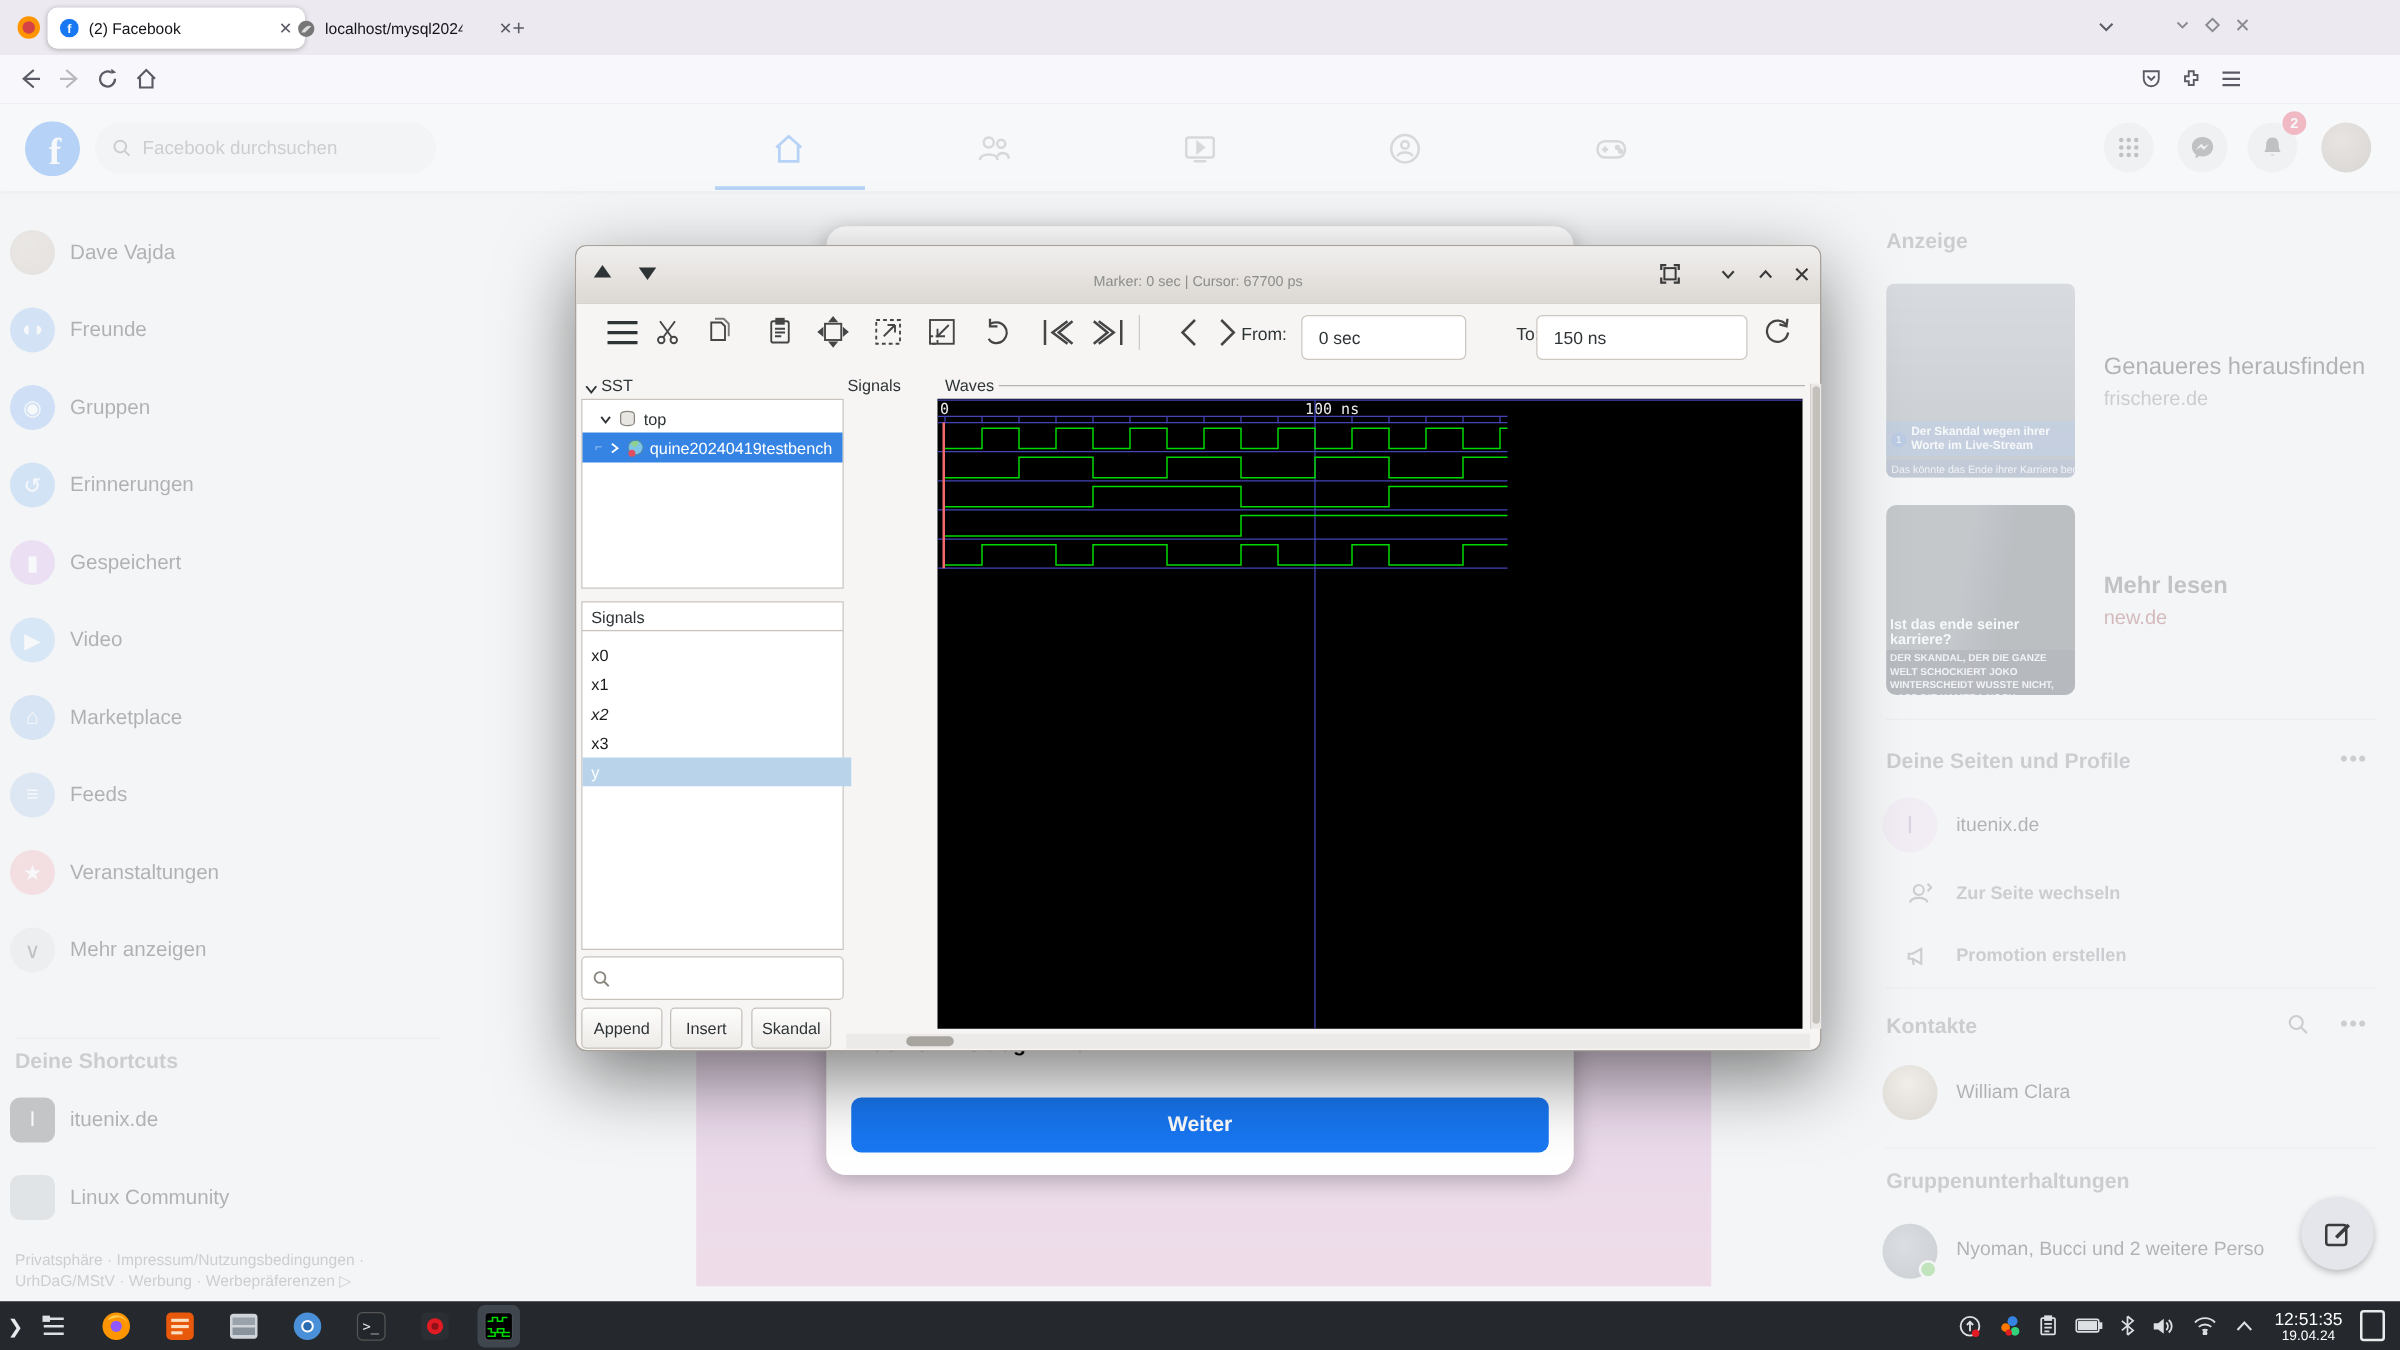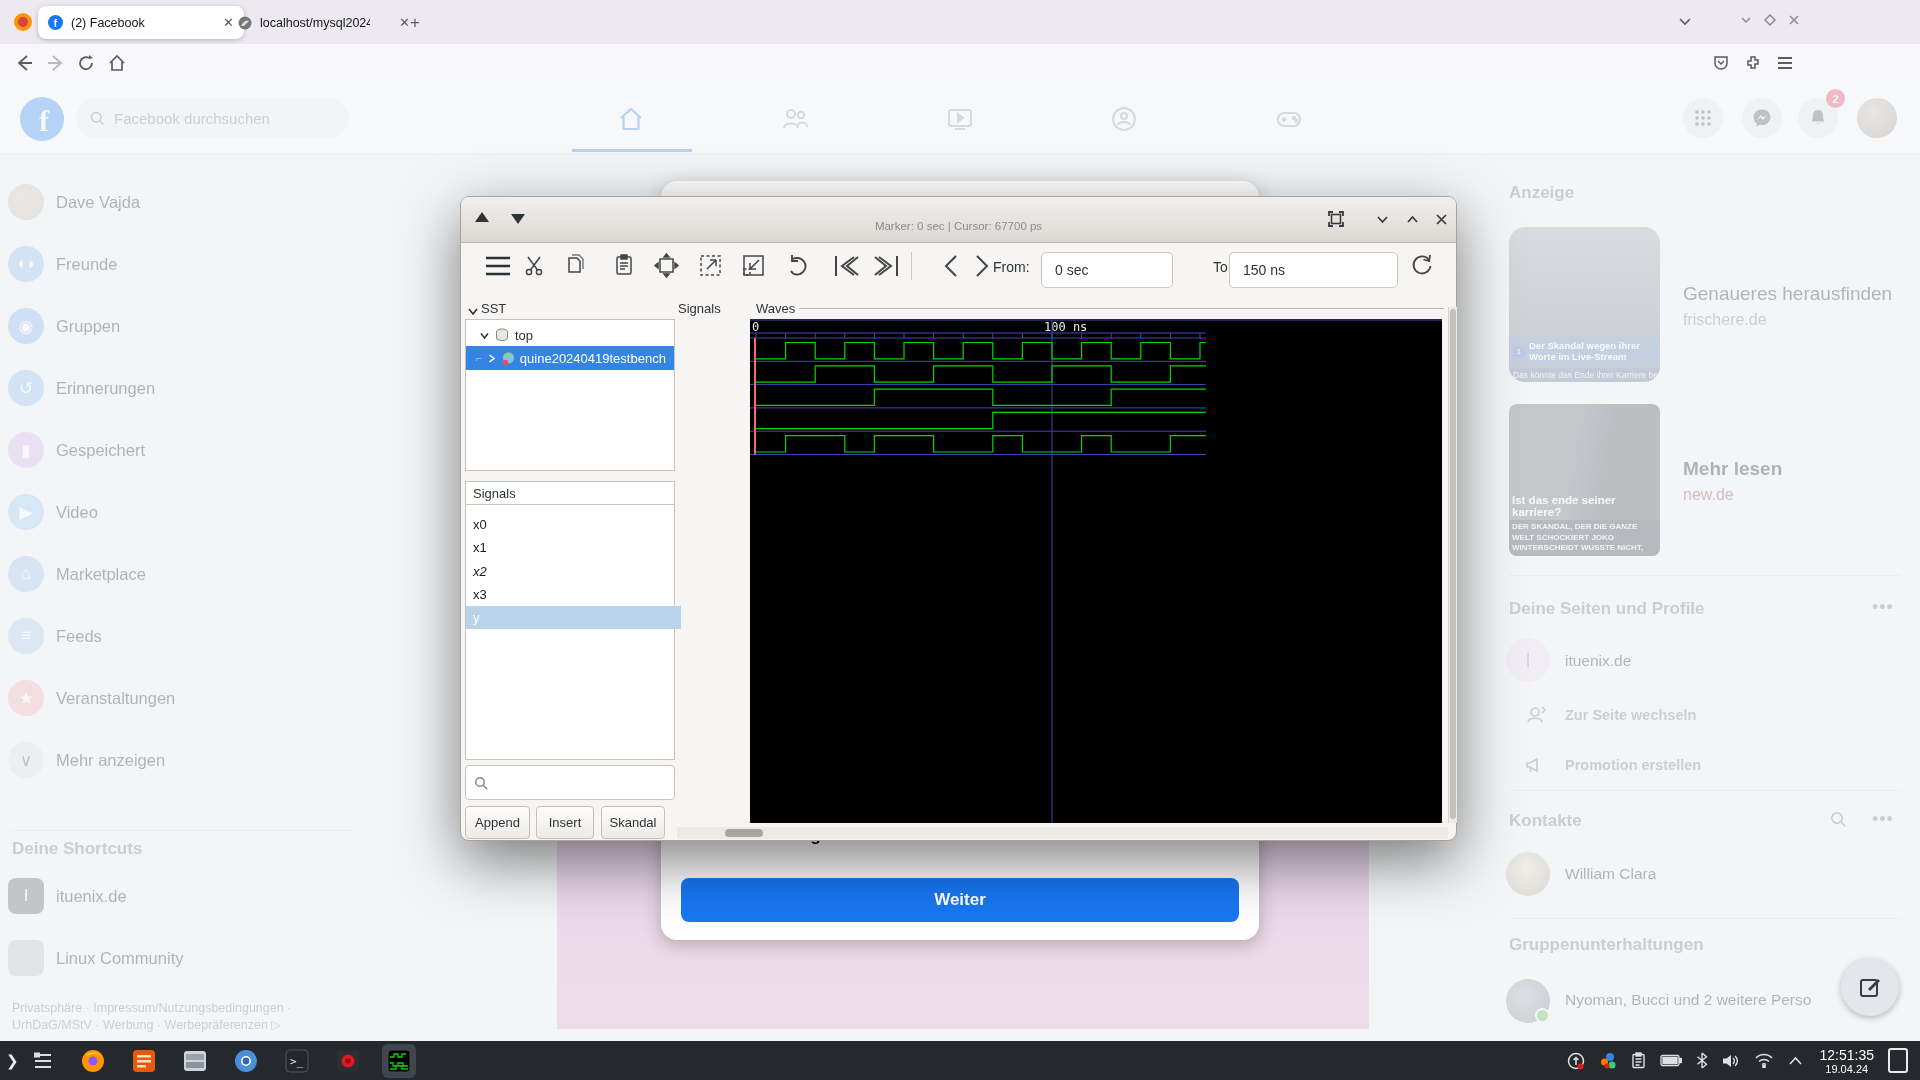--- a/index.html
+++ b/index.html
@@ -307,33 +307,33 @@
           <span class="navlabel">Linux Community</span>
         </div>
       </div>
     <div class="a" style="left:12px;top:917px;width:350px;font-size:12.5px;color:#65676b;line-height:17px">
       <div>Privatsphäre · Impressum/Nutzungsbedingungen ·</div>
       <div>UrhDaG/MStV · Werbung · Werbepräferenzen ▷</div>
     </div>
 
     <div class="a rs-head" style="left:1509px;top:100px">Anzeige</div>
 
-    <div class="a" style="left:1509px;top:144px;width:151px;height:155px;border-radius:16px;overflow:hidden;background:linear-gradient(#8e98a2,#5a626e)">
+    <div class="a" style="left:1509px;top:144px;width:151px;height:155px;border-radius:6px;overflow:hidden;background:linear-gradient(#8e98a2,#5a626e)">
       <div style="position:absolute;left:0;bottom:17px;width:100%;background:rgba(70,110,170,.85);color:#fff;font-size:9.5px;font-weight:bold;padding:3px 4px 3px 20px;box-sizing:border-box">Der Skandal wegen ihrer Worte im Live-Stream</div>
       <div style="position:absolute;left:4px;bottom:24px;width:12px;height:12px;border-radius:50%;background:#2a5db0;color:#fff;font-size:8px;text-align:center;line-height:12px">1</div>
       <div style="position:absolute;left:0;bottom:0;width:100%;background:rgba(60,90,140,.75);color:#e8ecf2;font-size:8.5px;padding:2px 4px;box-sizing:border-box;white-space:nowrap;overflow:hidden">Das könnte das Ende ihrer Karriere bedeuten</div>
     </div>
     <div class="a" style="left:1683px;top:200px;width:220px;font-size:19px;color:#050505">Genaueres herausfinden</div>
     <div class="a" style="left:1683px;top:228px;font-size:16px;color:#65676b">frischere.de</div>
 
     <div class="a" style="left:1509px;top:321px;width:151px;height:152px;border-radius:8px;overflow:hidden;background:linear-gradient(100deg,#3c4document4a 40%,#2b323c 60%);background:linear-gradient(100deg,#4a525c 40%,#2b323c 60%)">
       <div style="position:absolute;left:3px;bottom:38px;color:#fff;font-size:11.5px;font-weight:bold">Ist das ende seiner karriere?</div>
       <div style="position:absolute;left:0;bottom:0;width:100%;height:36px;background:rgba(20,26,40,.85);color:#e8ecf2;font-size:8px;font-weight:bold;padding:2px 3px;box-sizing:border-box;line-height:10.5px;overflow:hidden">DER SKANDAL, DER DIE GANZE WELT SCHOCKIERT JOKO WINTERSCHEIDT WUSSTE NICHT, DASS DIE KAMERA NOCH AUFZEICHNETE</div>
     </div>
-    <div class="a" style="left:1683px;top:375px;font-size:19px;font-weight:bold;color:#000000">Mehr lesen</div>
+    <div class="a" style="left:1683px;top:375px;font-size:19px;font-weight:bold;color:#404040">Mehr lesen</div>
     <div class="a" style="left:1683px;top:403px;font-size:16px;color:#7f1d1d">new.de</div>
 
     <div class="a divider" style="left:1509px;top:492px;width:391px"></div>
     <div class="a rs-head" style="left:1509px;top:516px">Deine Seiten und Profile</div>
     <div class="a" style="left:1872px;top:514px;color:#65676b;font-size:18px;letter-spacing:1px">•••</div>
     <div class="a" style="left:1506px;top:555px;width:44px;height:44px;border-radius:50%;background:#ecd8ee;color:#9c7ba8;font-size:20px;display:flex;align-items:center;justify-content:center">I</div>
     <div class="a rs-name" style="left:1565px;top:569px">ituenix.de</div>
     <div class="a ic" style="left:1524px;top:620px;color:#65676b">
         <svg width="22" height="22" fill="none" stroke="currentColor" stroke-width="1.7">
           <circle cx="11" cy="9" r="4"></circle>

